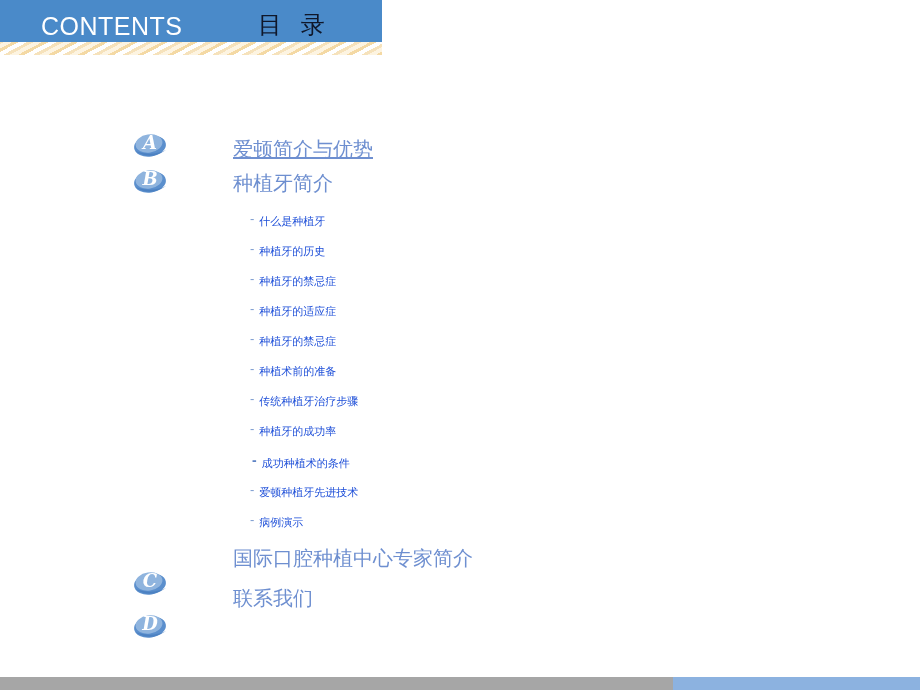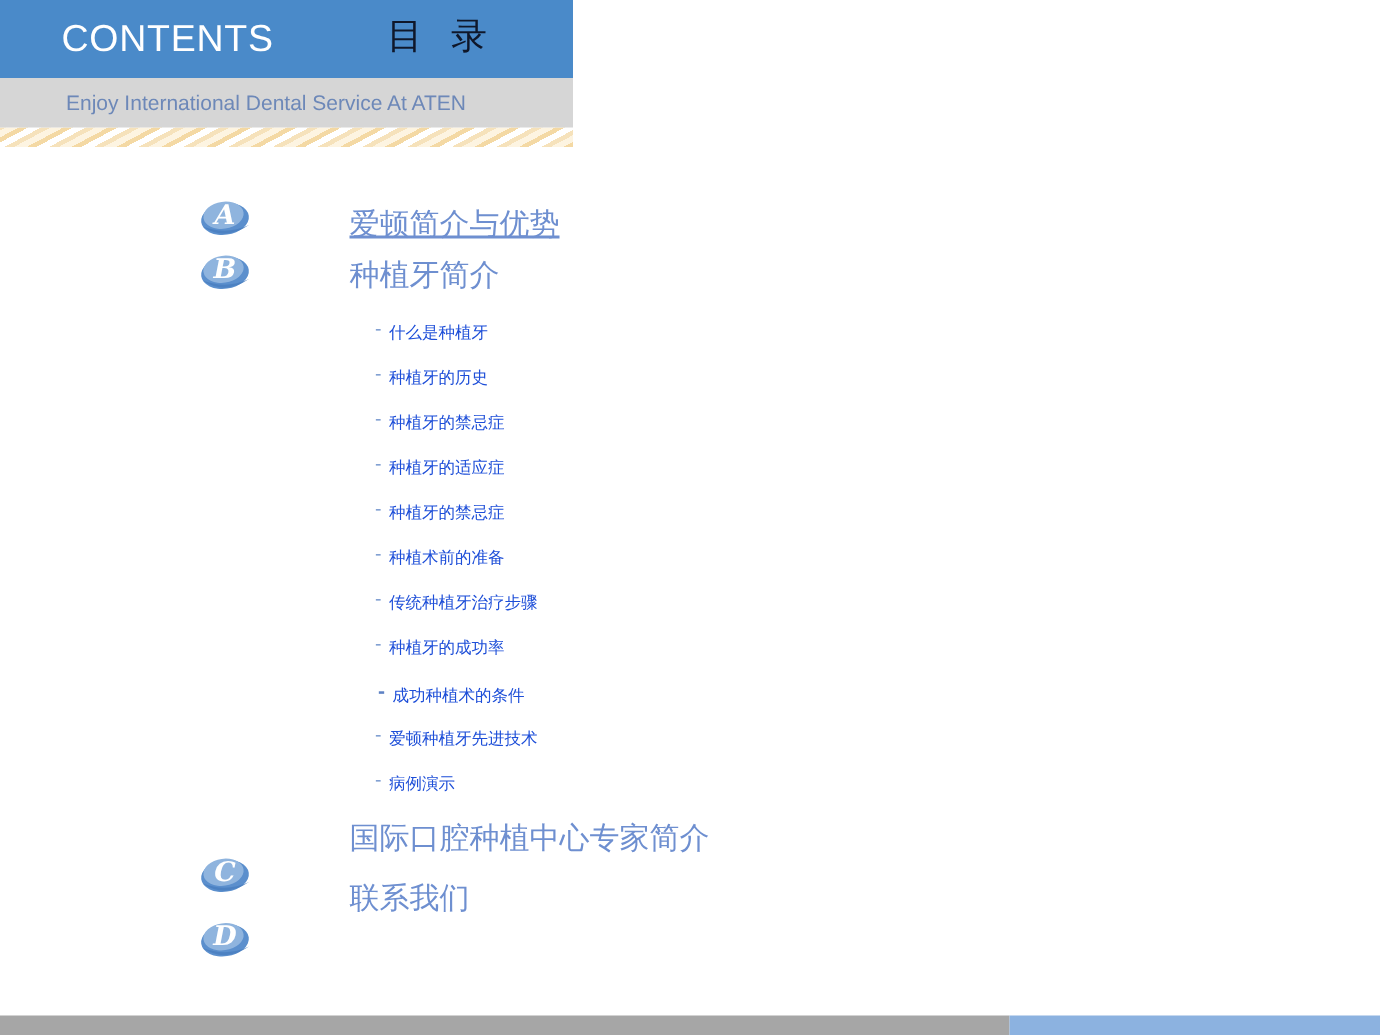--- a/index.html
+++ b/index.html
@@ -17,21 +17,21 @@
 
   
   .header-block {
     position: absolute;
     left: 0;
     top: 0;
     width: 382px;
   }
   .title-bar {
     position: relative;
-    height: 52px;
+    height: 42px;
     background: #4a8ac9;
     display: flex;
     align-items: center;
     text-align: right;
   }
   .title-en {
     position: absolute;
     left: 41px;
     top: 11px;
     color: #ffffff;
@@ -151,23 +151,20 @@
 </head>
 <body>
 
 <div class="header-block">
 
   <div class="title-bar">
     <span class="title-en">CONTENTS</span>
     <span class="title-cn">目 录</span>
   </div>
 
-  <div class="subtitle-bar">
-    <span class="subtitle-text">Enjoy International  Dental Service At ATEN</span>
-  </div>
 
   <div class="stripe-bar"></div>
 </div>
 
 <div class="toc">
 
   <div class="badge" style="left:131px; top:27px;">
     <svg width="40" height="36" viewBox="0 0 40 36">
       <ellipse cx="19" cy="21" rx="16" ry="10.5" fill="#5b8fcd" transform="rotate(-8 19 21)"></ellipse>
       <ellipse cx="18" cy="18.5" rx="13.5" ry="9" fill="#8fb4de" transform="rotate(-8 18 18.5)"></ellipse>

